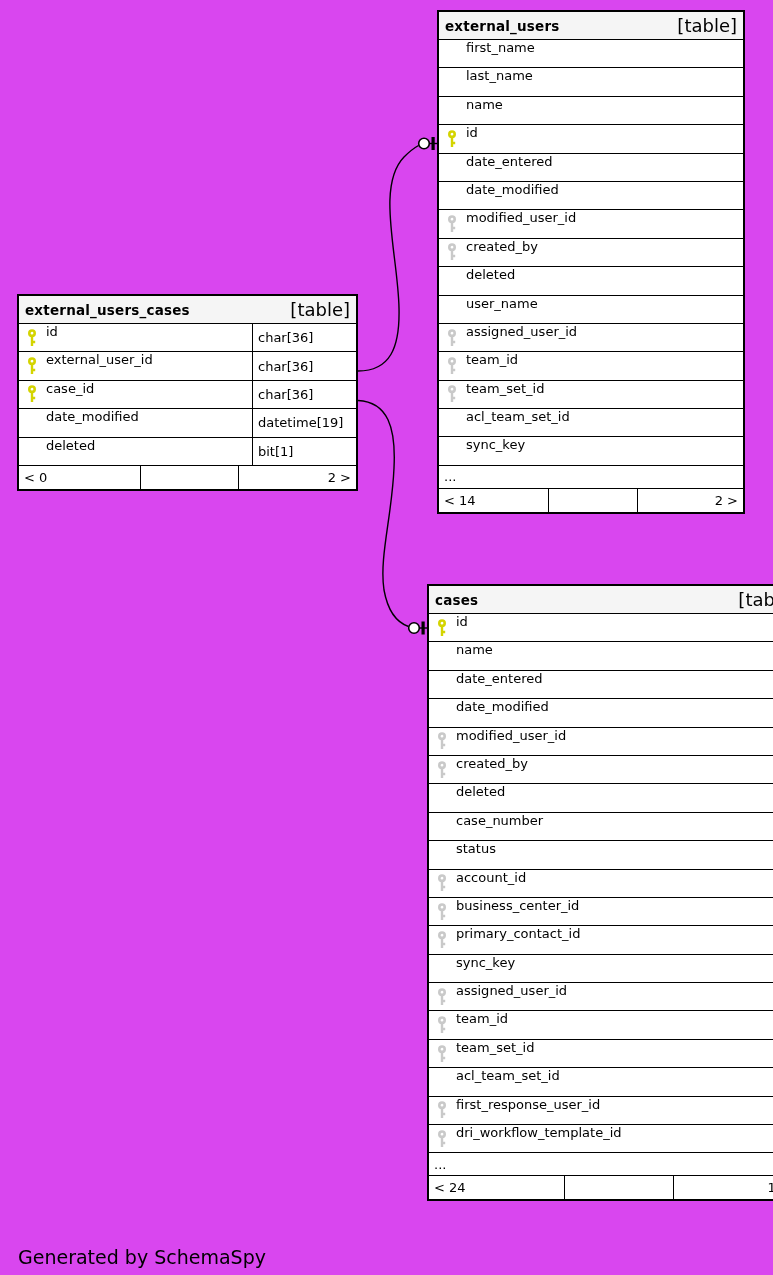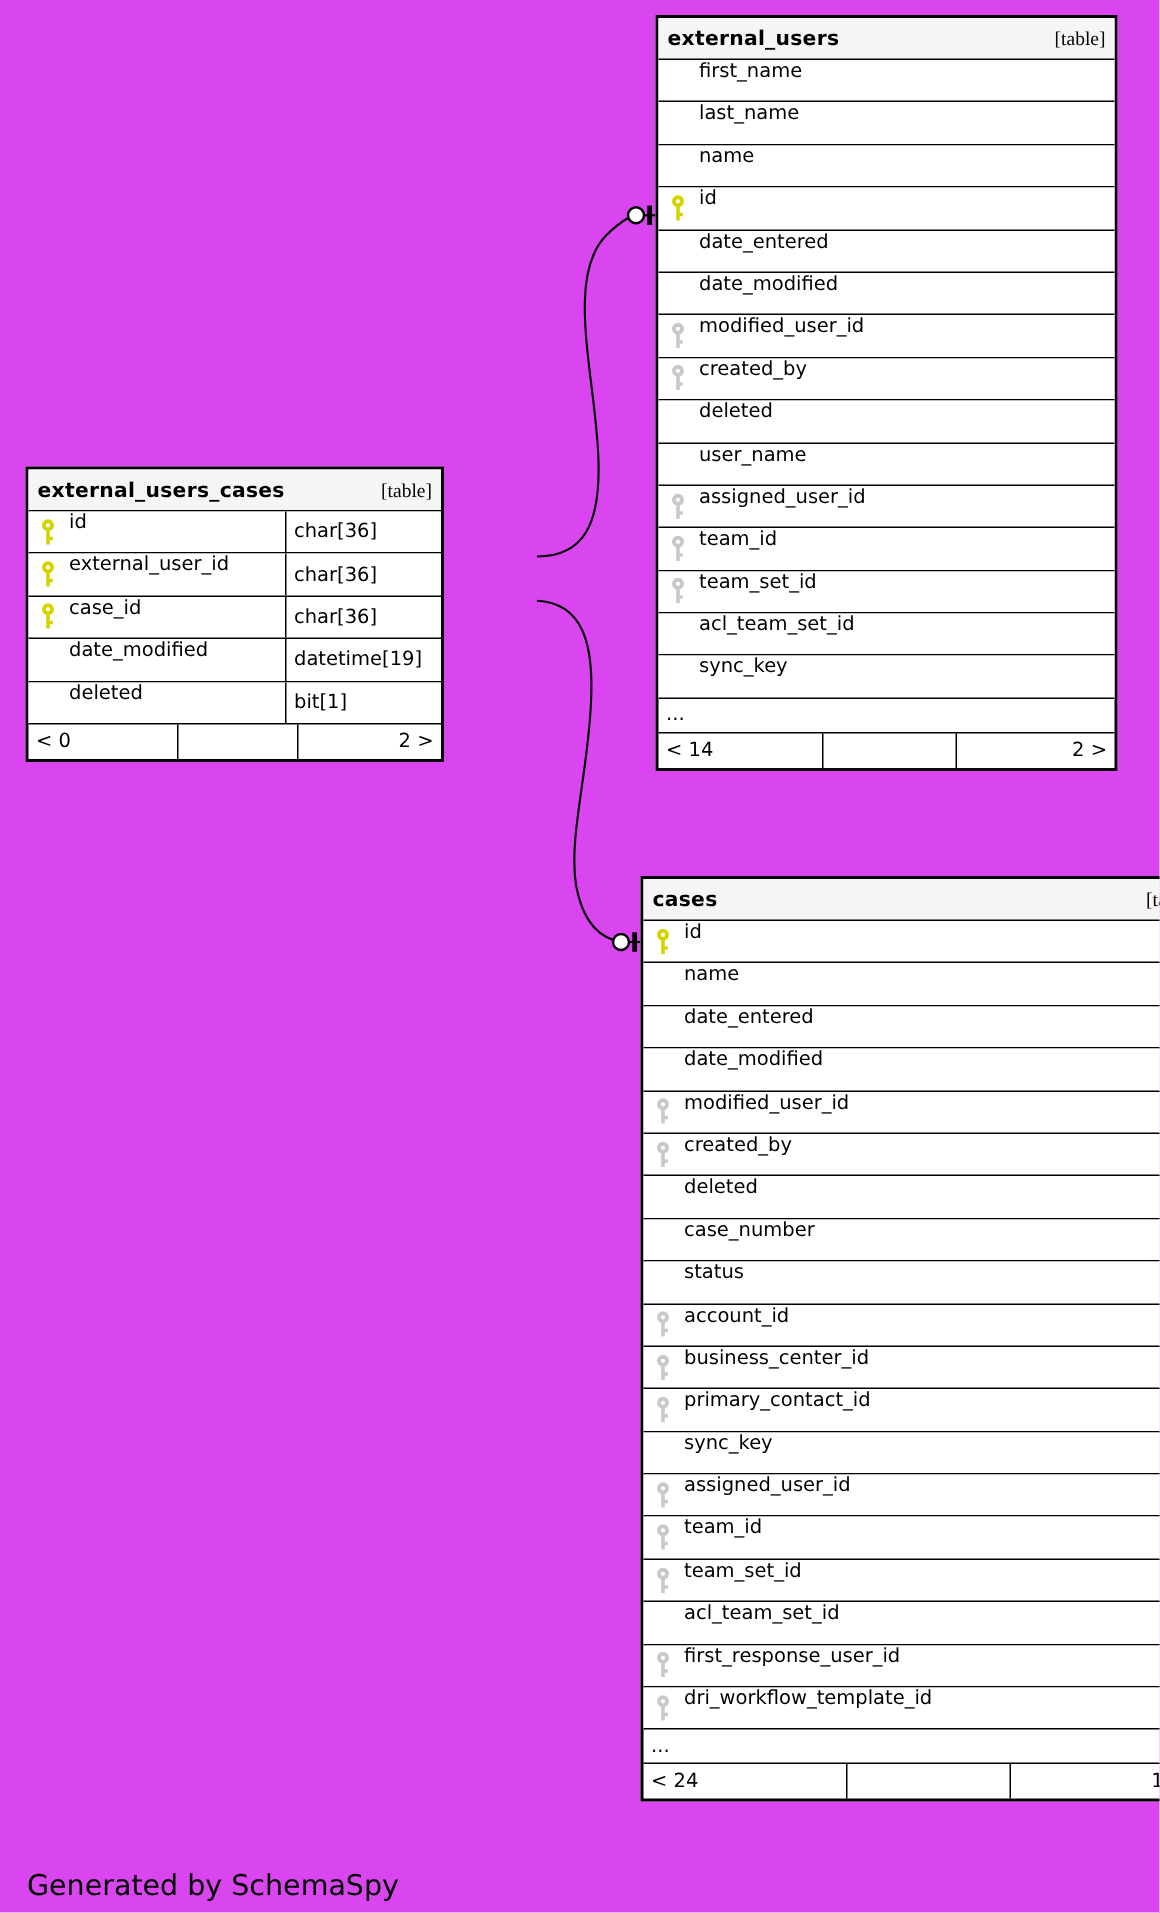--- a/index.html
+++ b/index.html
@@ -4,27 +4,27 @@
 <style>
   * { margin:0; padding:0; box-sizing:border-box; }
   html,body { width:773px; height:1275px; background:#ffffff; overflow:hidden;
               font-family:"DejaVu Sans","Liberation Sans",sans-serif; }
   #canvas { position:relative; width:773px; height:1275px; background:#d946ef; }
 
   #connector-layer { position:absolute; left:0; top:0; width:773px; height:1275px; pointer-events:none; }
 
   .table-node { position:absolute; background:#ffffff; border:2px solid #000; }
   #tbl-external_users       { left:437px; top:10px;  width:308px; }
-  #tbl-external_users_cases { left:17px;  top:311px; width:279px; }
+  #tbl-external_users_cases { left:17px;  top:294px; width:341px; }
   #tbl-cases                { left:427px; top:584px; width:379px; }
 
   .tbl-header { height:28px; display:flex; align-items:center; justify-content:space-between;
                 background:#f5f5f5; border-bottom:1px solid #000; padding:0 6px; }
   .tbl-title  { font-weight:bold; font-size:13.5px; letter-spacing:.2px; color:#000; }
-  .tbl-badge  { font-size:13px; color:#000;font-family:Liberation Serif, serif; }
+  .tbl-badge  { font-size:18px; color:#000; }
 
   .tbl-row { height:28.4px; display:flex; border-bottom:1px solid #000;
              padding-left:8px; background:#fff; }
   .tbl-row:last-of-type { border-bottom:none; }
   .key-slot { width:19px; display:flex; align-items:center; flex:none; }
   .col-name { font-size:13px; color:#000; flex:1; white-space:nowrap; }
   .col-type { width:104px; flex:none; align-self:stretch; display:flex; align-items:center;
               border-left:1px solid #000; padding-left:5px; font-size:13px; color:#000; }
 
   .tbl-ellipsis { height:23px; display:flex; align-items:center; border-bottom:1px solid #000;

